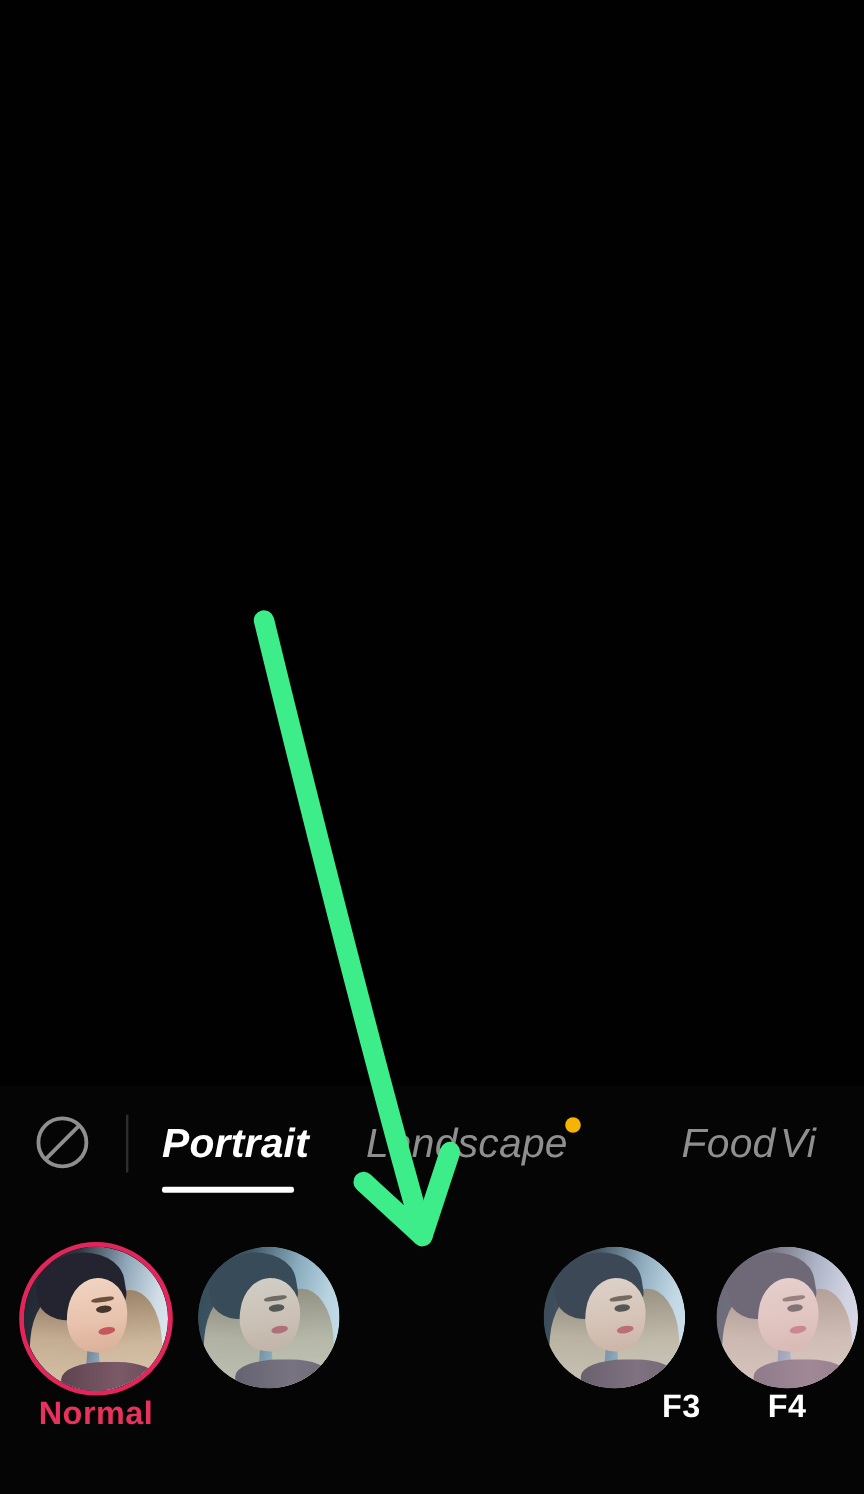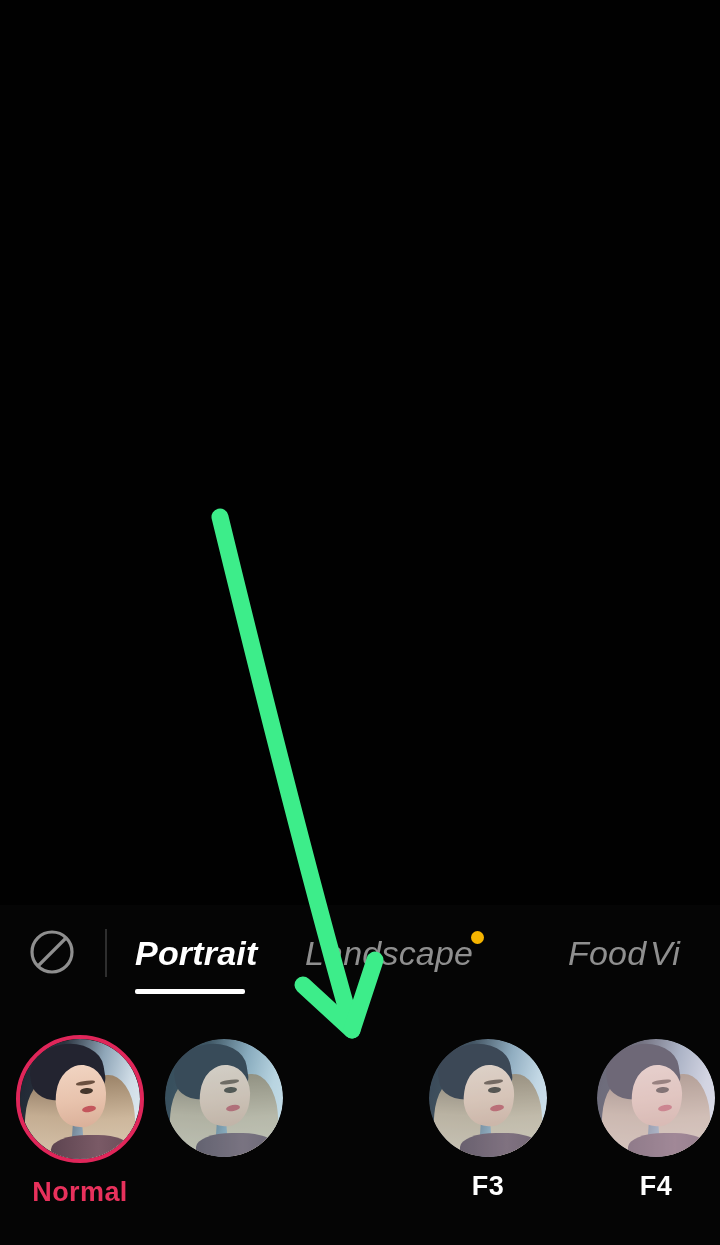--- a/index.html
+++ b/index.html
@@ -185,21 +185,20 @@
     width:66%; height:26%;
     background:linear-gradient(90deg,#5d4450 0%,#7a5a66 60%,#6a4d59 100%);
     border-radius:46% 40% 0 0;
   }
   .art-tint {
     position:absolute; left:0; top:0; width:100%; height:100%;
     mix-blend-mode:normal;
   }
   .thumb-label {
     display:block;
-    margin-top:14px;
     font-size:27px;
     font-weight:700;
     color:#ffffff;
     letter-spacing:.4px;
   }
   .thumb-label.selected {
     color:#e8315c;
   }
 
   
@@ -271,21 +270,21 @@
               <div class="art-brow"></div>
             <div class="art-eye"></div>
               <div class="art-lip"></div>
               <div class="art-shoulder"></div>
             <div class="art-tint" style="background:rgba(120,190,210,0.26);"></div>
           </div>
         </div>
       </div>
 
 
-      <div class="thumb-item" style="left:416px;">
+      <div class="thumb-item" style="left:440px;text-align:right;">
         <div class="thumb-circle">
           <div class="thumb-art">
             <div class="art-sky"></div>
               <div class="art-hair-l"></div>
               <div class="art-hair-r"></div>
             <div class="art-hat"></div>
               <div class="art-face"></div>
               <div class="art-brow"></div>
             <div class="art-eye"></div>
               <div class="art-lip"></div>

